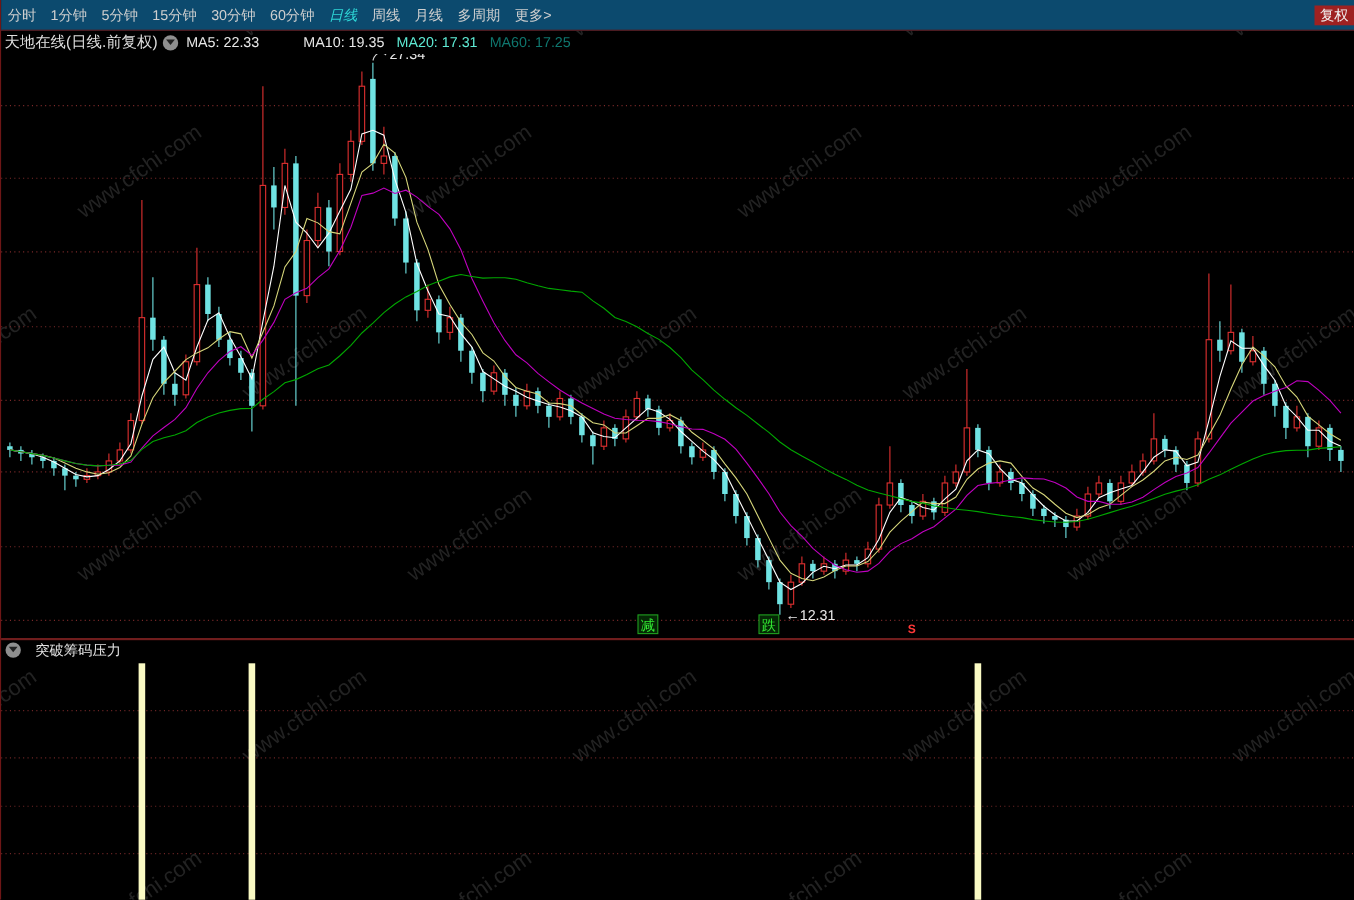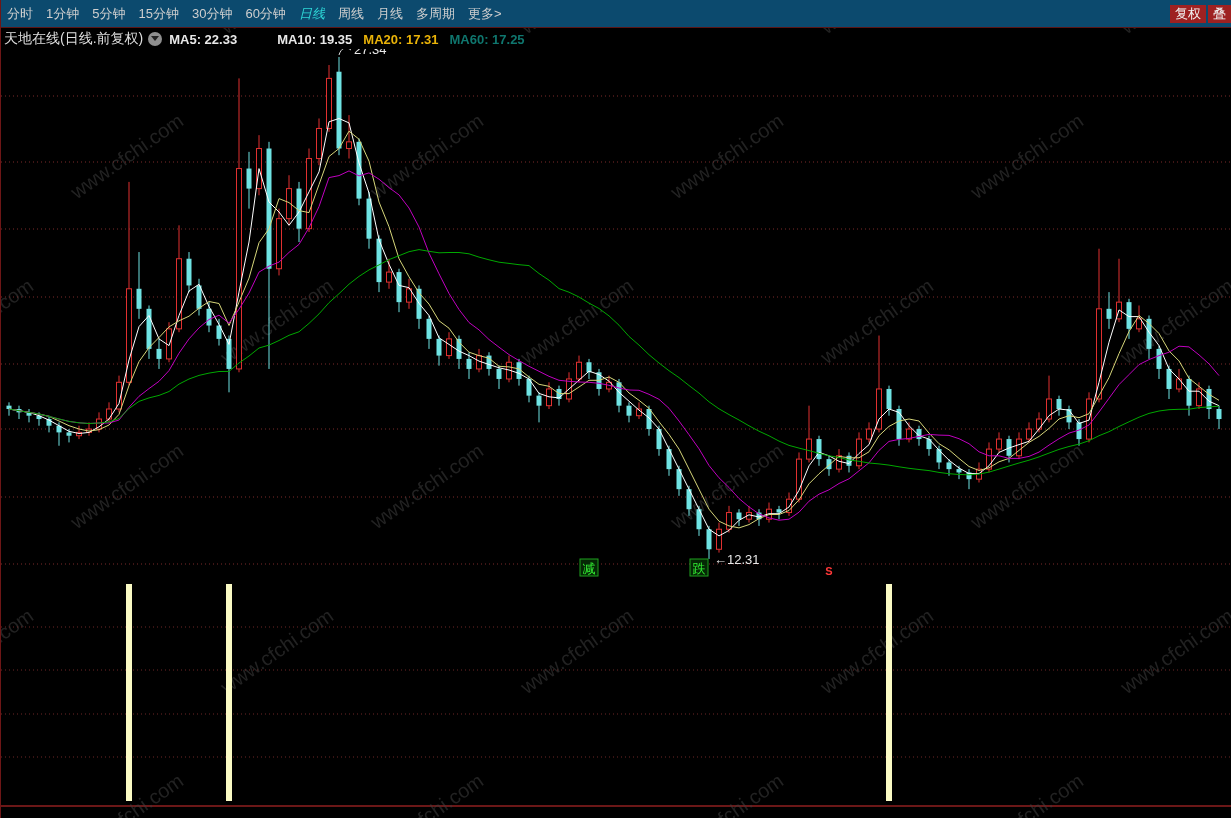--- a/index.html
+++ b/index.html
@@ -5,32 +5,32 @@
   html,body{margin:0;padding:0;background:#000;}
   body{width:1231px;height:818px;overflow:hidden;position:relative;
        font-family:"Liberation Sans",sans-serif;}
   .app{position:absolute;inset:0;border-left:1px solid #6e1616;box-sizing:border-box;background:#000;}
   
   .menubar{height:28px;background:#0c4a6e;border-bottom:1px solid #5c1515;display:flex;
            align-items:center;box-sizing:border-box;position:relative;z-index:5;}
   .menu-items{display:flex;align-items:center;padding-left:6px;flex:1;}
   .mi{color:#cfcfcf;font-size:13px;line-height:18px;margin-right:13px;cursor:pointer;white-space:nowrap;}
   .mi.active{color:#2ed8d8;font-style:italic;}
-  .menu-right{display:flex;align-items:stretch;height:18px;}
+  .menu-right{display:flex;align-items:stretch;height:18px;flex-direction:column;}
   .btn-red{background:#9e2121;color:#f2f2f2;font-size:13px;line-height:18px;padding:0 5px;
            margin-left:2px;cursor:pointer;white-space:nowrap;}
   .btn-clip{width:13px;overflow:hidden;}
   
   .chart-header{height:21px;display:flex;align-items:center;padding-left:3px;position:relative;z-index:5;}
   .chart-title{color:#dedede;font-size:14px;margin-right:5px;white-space:nowrap;}
   .drop-icon{width:14px;height:14px;border-radius:50%;background:#8f8f8f;display:inline-flex;
              align-items:center;justify-content:center;margin-right:7px;flex:0 0 auto;}
   .drop-icon:after{content:"";width:0;height:0;border:4px solid transparent;border-top:5px solid #222;
              margin-top:4px;}
-  .ma-label{font-size:13px;margin-right:11px;white-space:nowrap;font-weight:bold;}
+  .ma-label{font-size:13px;margin-right:11px;white-space:nowrap;}
   
   svg{display:block;}
   .ind-header{height:19px;border-top:2px solid #701d1d;display:flex;align-items:center;
               box-sizing:border-box;padding-left:4px;position:relative;z-index:5;}
   .ind-title{color:#e2e2e2;font-size:13px;margin-left:6px;}
   .bottom-line{height:3px;border-top:2px solid #6b1717;background:#000;}
   .watermark-layer{position:absolute;inset:0;pointer-events:none;z-index:1;overflow:hidden;}
   .wm{position:absolute;color:#3f3f3f;opacity:.55;font-size:20px;transform:rotate(-35deg);white-space:nowrap;}
   .z2{position:relative;z-index:2;}
 </style>
@@ -84,21 +84,21 @@
       </div>
     <div class="menu-right">
       <div class="btn-red">复权</div>
       <div class="btn-red btn-clip">叠</div>
     </div>
   </div>
 
   <div class="chart-header z2">
     <span class="chart-title">天地在线(日线.前复权)</span>
     <span class="drop-icon"></span>
-    <span id="ma-labels"><span class="ma-label" style="color: rgb(232, 232, 232);">MA5: 22.33</span><span class="ma-label" style="color: rgb(232, 232, 232); margin-left: 29px;">MA10: 19.35</span><span class="ma-label" style="color: #eab308;">MA20: 17.31</span><span class="ma-label" style="color: #0f766e;">MA60: 17.25</span></span>
+    <span id="ma-labels"><span class="ma-label" style="color: rgb(232, 232, 232);">MA5: 22.33</span><span class="ma-label" style="color: rgb(232, 232, 232); margin-left: 29px;">MA10: 19.35</span><span class="ma-label" style="color: #5eead4;">MA20: 17.31</span><span class="ma-label" style="color: #0f766e;">MA60: 17.25</span></span>
   </div>
 
   <svg id="main-chart" class="z2" width="1231" height="531" viewBox="0 0 1231 531">
       <line x1="0" y1="47" x2="1231" y2="47" stroke="#7c2a2a" stroke-width="1" stroke-dasharray="1 3"></line>
       <line x1="0" y1="113" x2="1231" y2="113" stroke="#7c2a2a" stroke-width="1" stroke-dasharray="1 3"></line>
       <line x1="0" y1="180" x2="1231" y2="180" stroke="#7c2a2a" stroke-width="1" stroke-dasharray="1 3"></line>
       <line x1="0" y1="248" x2="1231" y2="248" stroke="#7c2a2a" stroke-width="1" stroke-dasharray="1 3"></line>
       <line x1="0" y1="315" x2="1231" y2="315" stroke="#7c2a2a" stroke-width="1" stroke-dasharray="1 3"></line>
       <line x1="0" y1="380" x2="1231" y2="380" stroke="#7c2a2a" stroke-width="1" stroke-dasharray="1 3"></line>
       <line x1="0" y1="448" x2="1231" y2="448" stroke="#7c2a2a" stroke-width="1" stroke-dasharray="1 3"></line>
@@ -356,20 +356,24 @@
       <path d="M 338 6.015094339622591 C 340 -0.9849056603774091, 345 -2.984905660377409, 350 1.0150943396225909" fill="none" stroke="#dcdcdc"></path>
       <text x="353" y="5.015094339622591" fill="#e8e8e8" font-size="13" font-family="&quot;Liberation Sans&quot;,sans-serif">27.34</text>
       <text x="713" y="514.9603773584906" fill="#e8e8e8" font-size="13" font-family="&quot;Liberation Sans&quot;,sans-serif">←12.31</text>
       <rect x="579" y="510" width="18" height="17" fill="#052805" stroke="#1f9f1f"></rect>
       <text x="588" y="524" fill="#33ee33" font-size="13" text-anchor="middle" font-family="&quot;Liberation Sans&quot;,sans-serif">减</text>
       <rect x="689" y="510" width="18" height="17" fill="#052805" stroke="#1f9f1f"></rect>
       <text x="698" y="524" fill="#33ee33" font-size="13" text-anchor="middle" font-family="&quot;Liberation Sans&quot;,sans-serif">跌</text>
       <text x="828" y="526" fill="#ff3838" font-size="11" font-weight="bold" text-anchor="middle" font-family="&quot;Liberation Sans&quot;,sans-serif">S</text>
     </svg>
 
+  <div class="ind-header z2">
+    <span class="drop-icon"></span>
+    <span class="ind-title">突破筹码压力</span>
+  </div>
 
   <svg id="indicator-chart" class="z2" width="1231" height="225" viewBox="0 0 1231 225">
       <line x1="0" y1="47" x2="1231" y2="47" stroke="#6e2626" stroke-width="1" stroke-dasharray="1 3"></line>
       <line x1="0" y1="90" x2="1231" y2="90" stroke="#6e2626" stroke-width="1" stroke-dasharray="1 3"></line>
       <line x1="0" y1="134" x2="1231" y2="134" stroke="#6e2626" stroke-width="1" stroke-dasharray="1 3"></line>
       <line x1="0" y1="177" x2="1231" y2="177" stroke="#6e2626" stroke-width="1" stroke-dasharray="1 3"></line>
       <rect x="125" y="4" width="6" height="217" fill="#fafac4"></rect>
       <rect x="225" y="4" width="6" height="217" fill="#fafac4"></rect>
       <rect x="885" y="4" width="6" height="217" fill="#fafac4"></rect>
     </svg>

